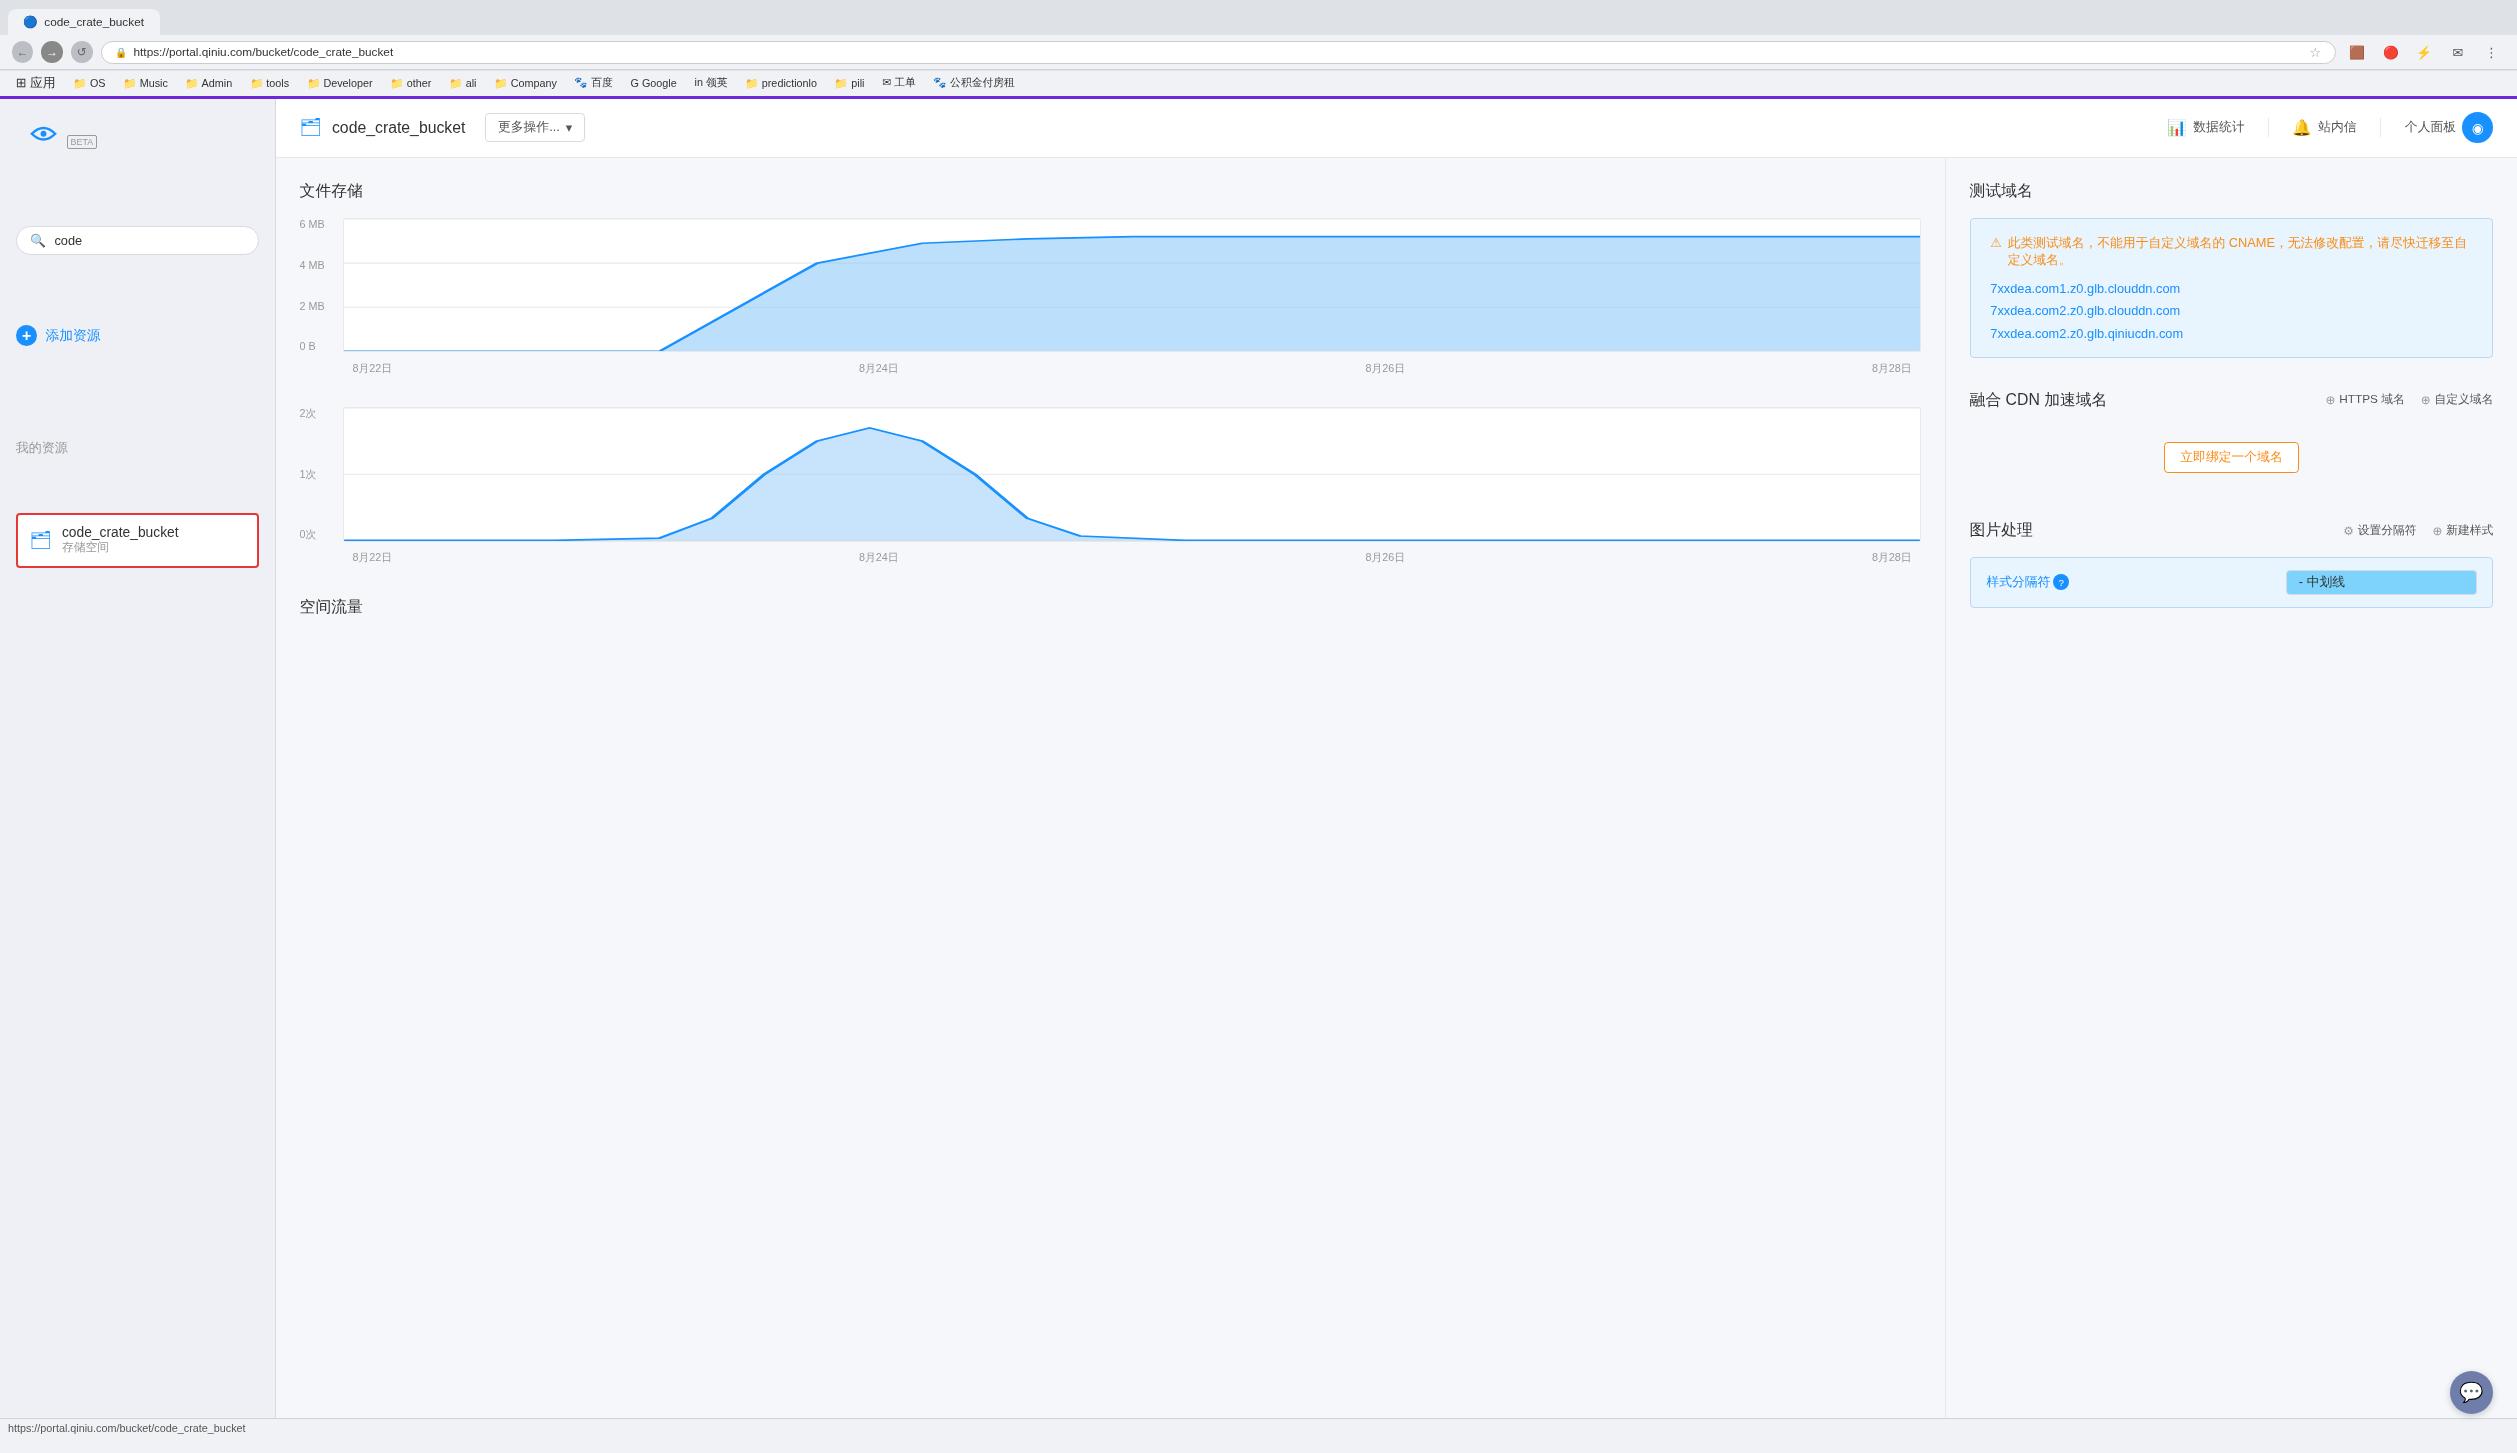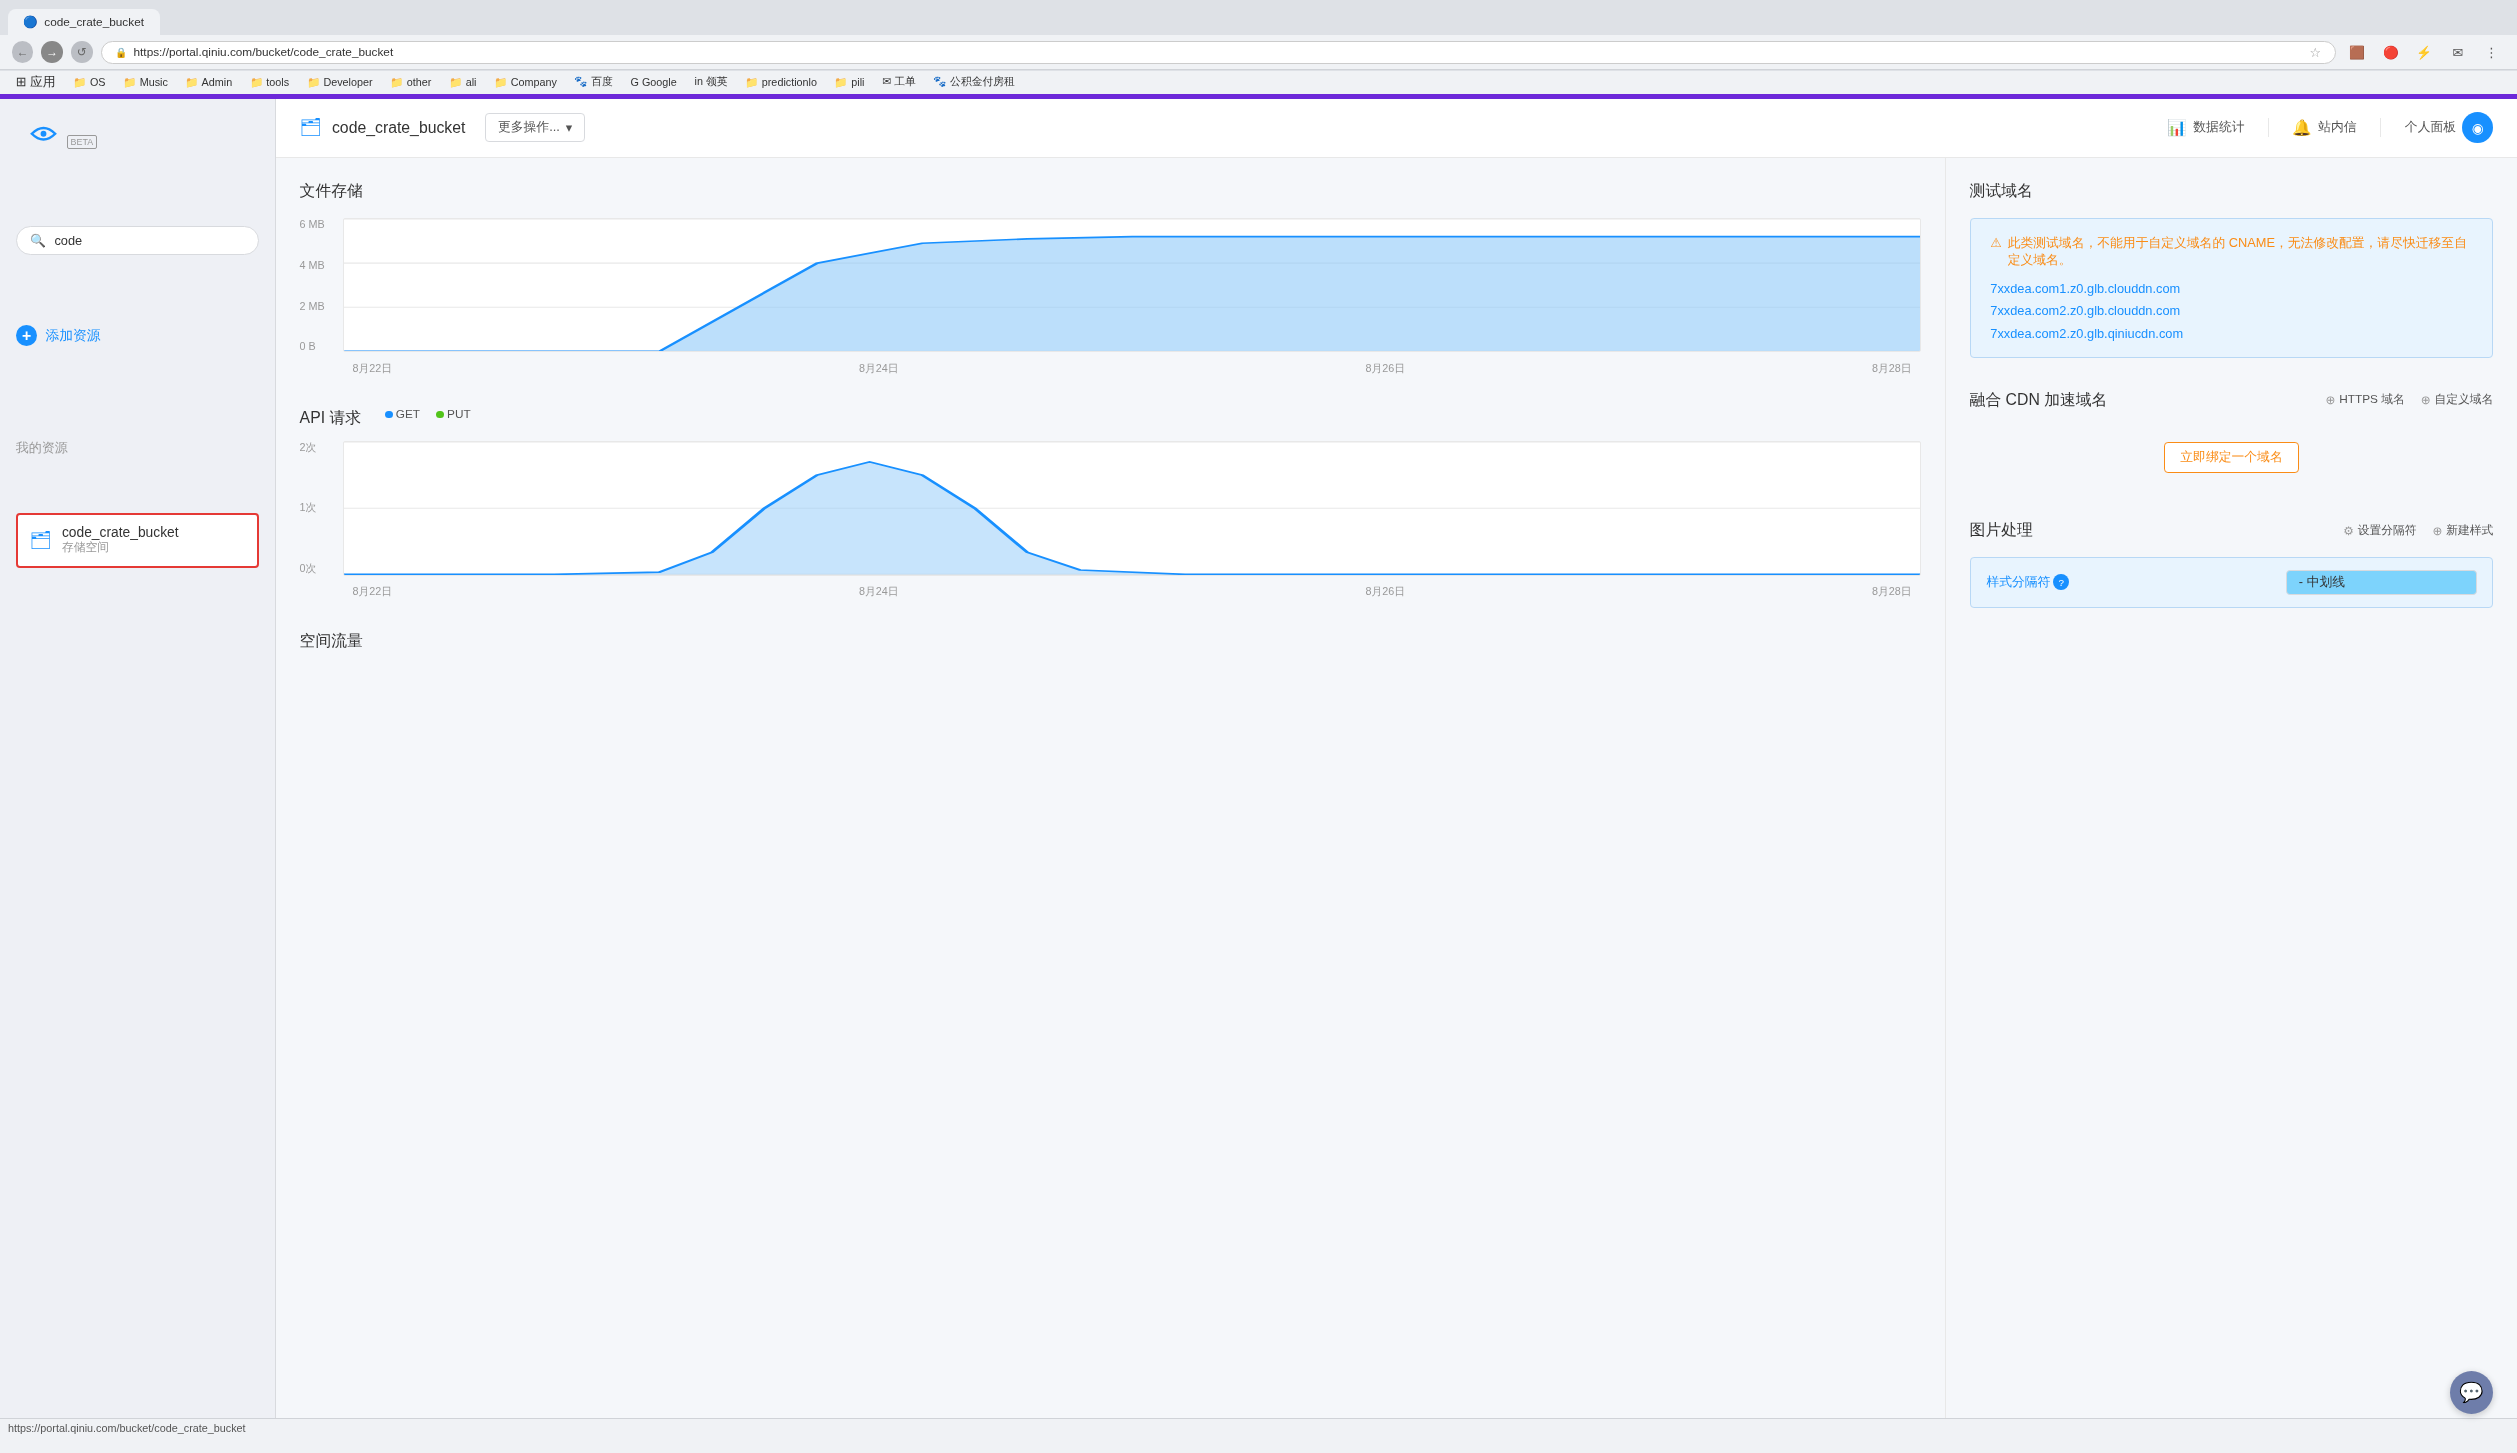--- a/index.html
+++ b/index.html
@@ -68,21 +68,21 @@
     }
 
     
     .bookmarks-bar {
       background: #f0f2f5;
       height: 27.6px;
       display: flex;
       align-items: center;
       padding: 0 7.9px;
       gap: 2px;
-      border-bottom: 5px solid #6d28d9;
+      border-bottom: 3px solid #6d28d9;
       font-size: 10.8px;
       color: #333;
     }
     .bookmark-item {
       padding: 2px 7.9px;
       border-radius: 3px;
       cursor: pointer;
       white-space: nowrap;
       display: flex; align-items: center; gap: 3px;
     }
@@ -528,33 +528,20 @@
               <div class="chart-x-labels">
                 <span>8月22日</span>
                 <span>8月24日</span>
                 <span>8月26日</span>
                 <span>8月28日</span>
               </div>
             </div>
           </div>
 
           <div class="chart-section">
-            <div style="display:flex; align-items:center; gap:23.6px; margin-bottom:11.8px;">
-              <div class="section-title" style="margin-bottom:0;">API 请求</div>
-              <div class="api-legend">
-                <span>
-                  <span class="legend-dot" style="background:#1890ff;"></span>
-                  <span>GET</span>
-                </span>
-                <span>
-                  <span class="legend-dot" style="background:#52c41a;"></span>
-                  <span>PUT</span>
-                </span>
-              </div>
-            </div>
             <div class="chart-area">
               <div class="chart-y-labels">
                 <span>2次</span>
                 <span>1次</span>
                 <span>0次</span>
               </div>
               <div class="chart-body">
                 <svg class="api-chart-svg" viewBox="0 0 600 120" preserveAspectRatio="none">
                   <line x1="0" y1="0" x2="600" y2="0" stroke="#e8e8e8" stroke-width="1"></line>
                   <line x1="0" y1="60" x2="600" y2="60" stroke="#e8e8e8" stroke-width="1"></line>

